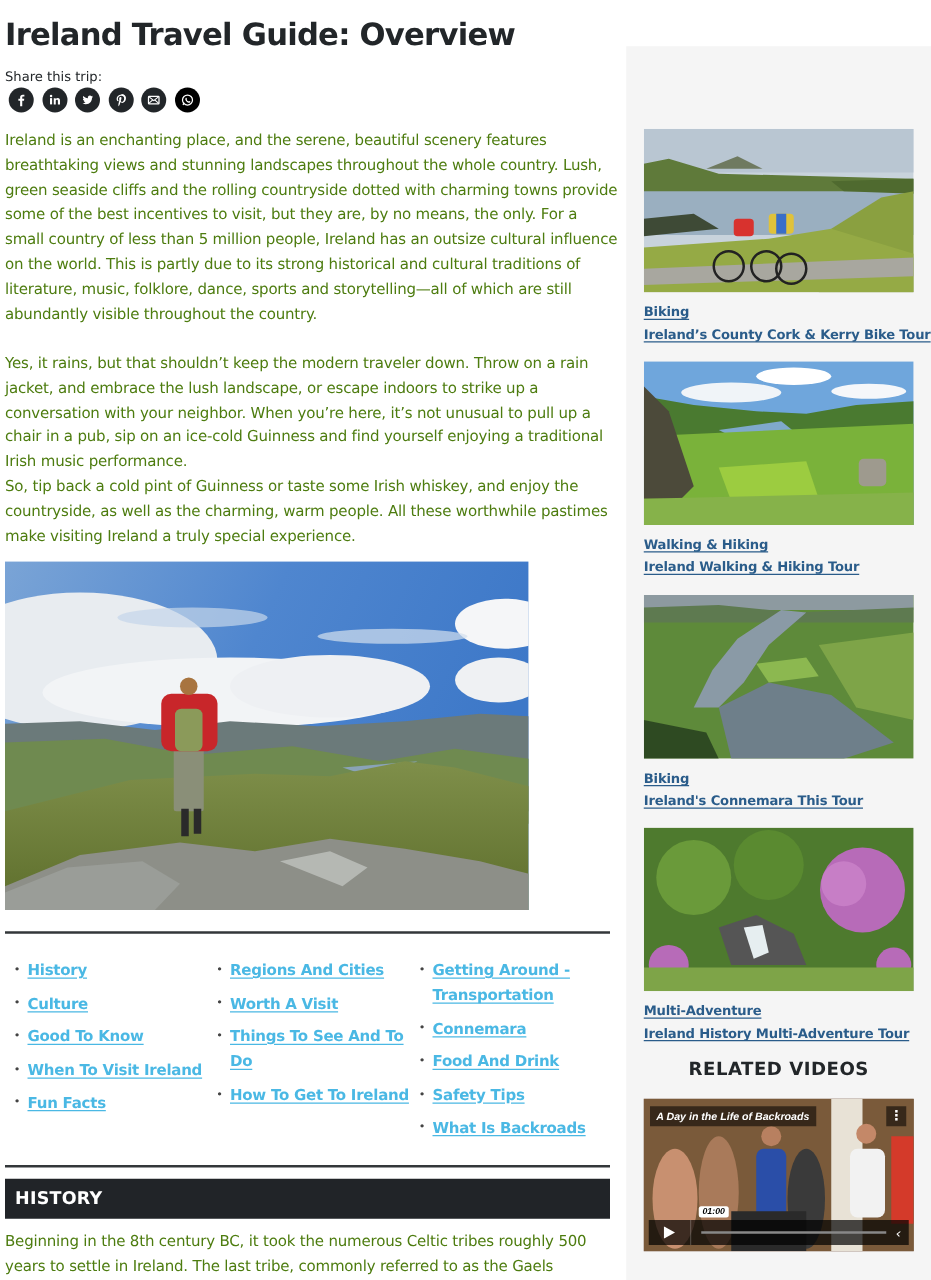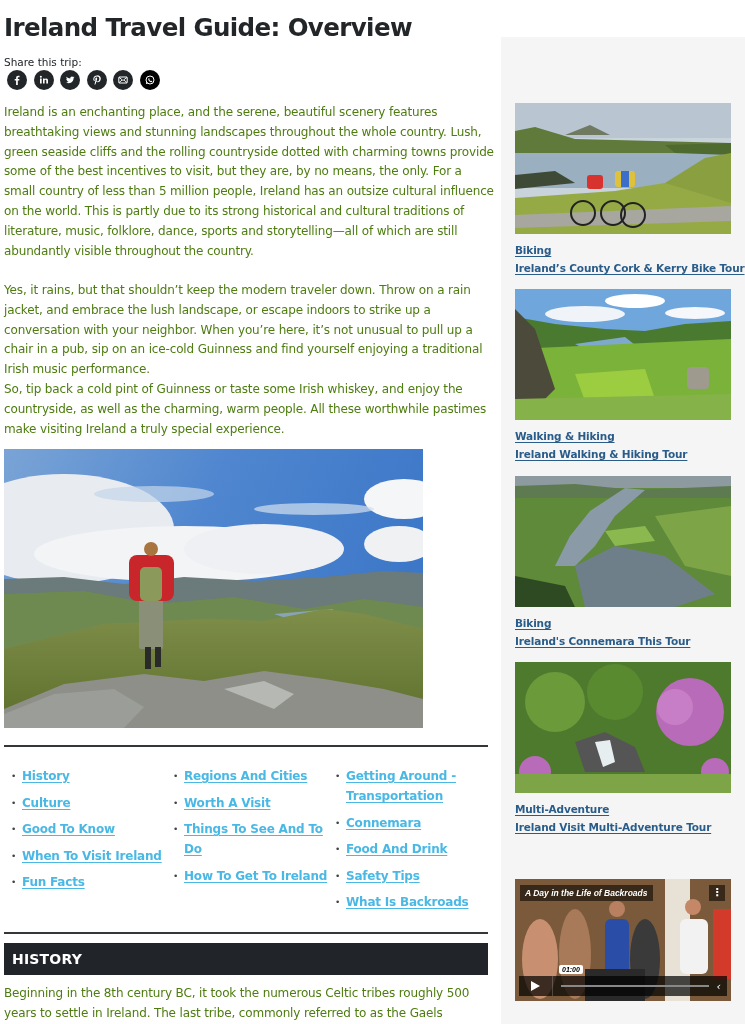--- a/index.html
+++ b/index.html
@@ -297,23 +297,24 @@
         <circle cx="175" cy="50" r="34" fill="#b76bb8"></circle>
         <circle cx="160" cy="45" r="18" fill="#c77ec6"></circle>
         <path d="M60 80 L90 70 L120 85 L130 110 L70 110 Z" fill="#555"></path>
         <path d="M80 80 L95 78 L100 100 L88 105 Z" fill="#e6eef0"></path>
         <circle cx="20" cy="110" r="16" fill="#b76bb8"></circle>
         <circle cx="200" cy="110" r="14" fill="#b76bb8"></circle>
         <rect y="112" width="216" height="19" fill="#7ea448"></rect>
       </svg>
     </div>
     <a class="tour-cat">Multi-Adventure</a>
-    <a class="tour-name">Ireland Visit Multi-Adventure Tour</a>
-  </div>
-
+    <a class="tour-name">Ireland History Multi-Adventure Tour</a>
+  </div>
+
+  <h3 class="sb-heading vid">RELATED VIDEOS</h3>
 
   <div class="video">
     <div class="video-thumb">
       <svg class="bg" viewBox="0 0 216 122" preserveAspectRatio="none">
         <rect width="216" height="122" fill="#7a5a3a"></rect>
         <rect x="150" y="0" width="25" height="122" fill="#e8e2d6"></rect>
         <ellipse cx="25" cy="80" rx="18" ry="40" fill="#c89070"></ellipse>
         <ellipse cx="60" cy="75" rx="16" ry="45" fill="#a97a5a"></ellipse>
         <rect x="90" y="40" width="24" height="60" rx="6" fill="#2a4ea8"></rect>
         <ellipse cx="130" cy="80" rx="15" ry="40" fill="#3a3a3a"></ellipse>

